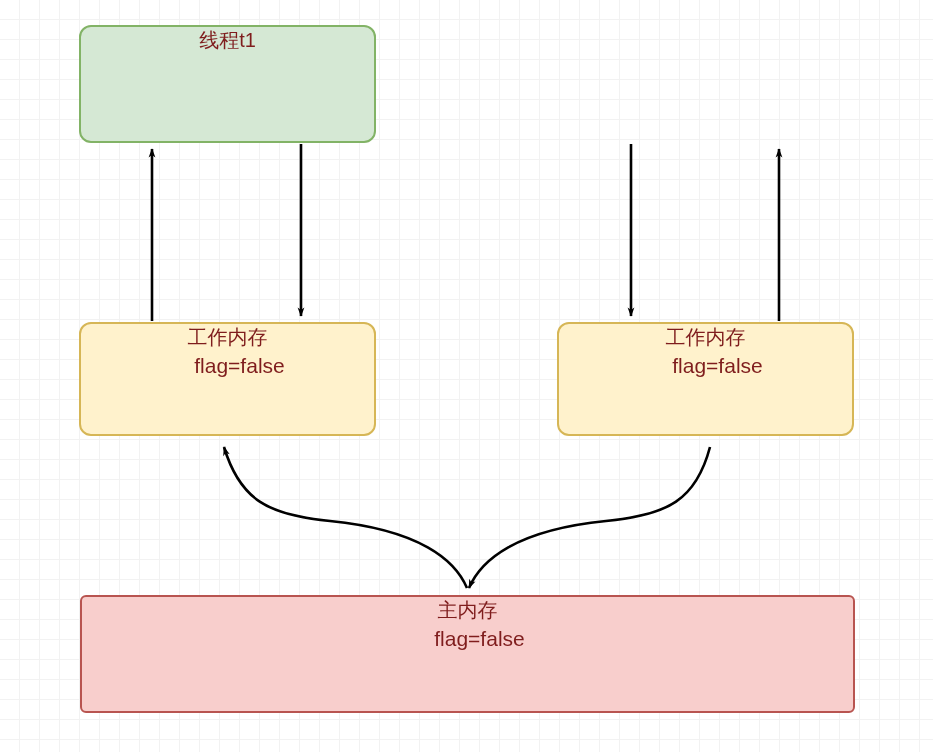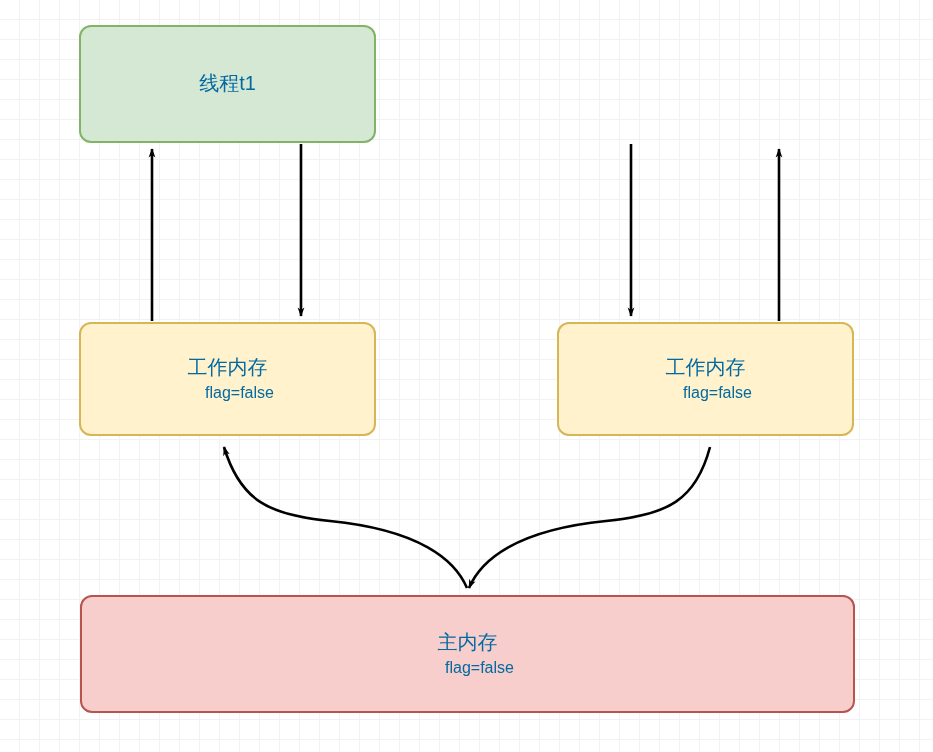--- a/index.html
+++ b/index.html
@@ -26,28 +26,28 @@
     overflow: hidden;
     font-family: "Liberation Sans", "DejaVu Sans", sans-serif;
   }
   .node {
     position: absolute;
     box-sizing: border-box;
     border-radius: 12px;
     display: flex;
     flex-direction: column;
     align-items: center;
-    justify-content: center;
+    justify-content: flex-start;
     text-align: center;
     line-height: 1.38;
-    color: #0369a1;
+    color: #7f1d1d;
     font-size: 20px;
   }
   .node .line2 {
-    font-size: 16px;
+    font-size: 21px;
     margin-left: 24px;
   }
   .thread-node {
     background: #d5e8d4;
     border: 2px solid #82b366;
   }
   .work-node {
     background: #fff2cc;
     border: 2px solid #d6b656;
   }
@@ -109,18 +109,18 @@
   <div class="node work-node" style="left:79px; top:322px; width:297px; height:114px;">
     <span>工作内存</span>
     <span class="line2">flag=false</span>
   </div>
 
   <div class="node work-node" style="left:557px; top:322px; width:297px; height:114px;">
     <span>工作内存</span>
     <span class="line2">flag=false</span>
   </div>
 
-  <div class="node main-node" style="left:80px; top:595px; width:775px; height:118px;">
+  <div class="node main-node" style="left:80px; top:595px; width:775px; height:118px;border-radius:6px;">
     <span>主内存</span>
     <span class="line2">flag=false</span>
   </div>
 
 </div>
 
 </body></html>

